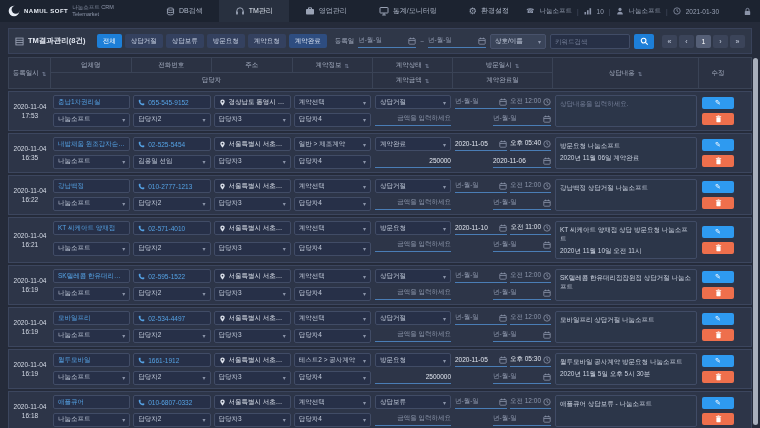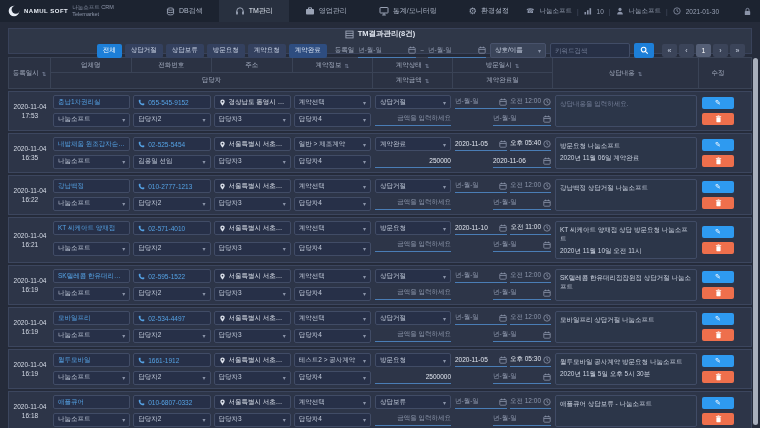--- a/index.html
+++ b/index.html
@@ -21,21 +21,21 @@
   .menu-item.active { background:#28303f; color:#dfe5ef; }
   .menu-item .mico { color:#9aa3b5; }
   .nav-right { margin-left:auto; display:flex; align-items:center; gap:5px;
     font-size:6.5px; color:#98a1b4; padding-right:8px; }
   .nav-right .sep { color:#4a5266; }
   .nav-right .nico { color:#8b94a9; display:flex; align-items:center; }
 
   
   .main { padding:6px 8px 0 8px; }
   .toolbar { height:26px; background:#2f3748; display:flex; align-items:center;
-    padding:0 6px; gap:4px; border:1px solid #39425a;flex-direction:column; }
+    padding:0 6px; gap:4px; border:1px solid #39425a; }
   .tb-title { display:flex; align-items:center; gap:4px; color:#dfe4ee; font-size:7.5px; font-weight:bold; }
   .tb-controls { margin-left:auto; display:flex; align-items:center; gap:4px; }
   .fbtn { height:14px; padding:0 6px; border-radius:2px; background:#34415f; color:#cdd6e8;
     font-size:6.5px; border:none; display:flex; align-items:center; cursor:pointer;
     font-family:inherit; }
   .fbtn.active { background:#1d7fd8; color:#fff; }
   .fbtn.highlight { background:#2e4d80; color:#dbe4f2; }
   .tb-label { font-size:6.5px; color:#aab3c6; margin-left:4px; }
   .tb-date { width:58px; height:14px; border-bottom:1px solid #4a7db5; display:flex;
     align-items:center; justify-content:space-between; font-size:6.5px; color:#8d97ac; cursor:pointer; }

